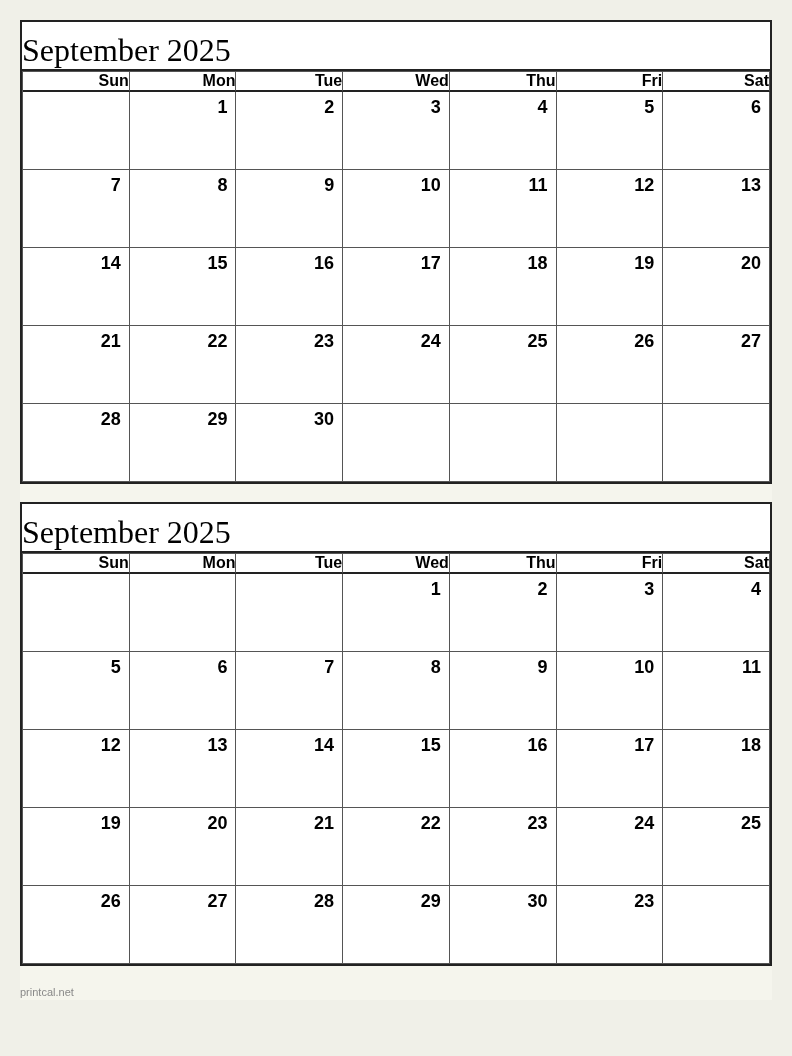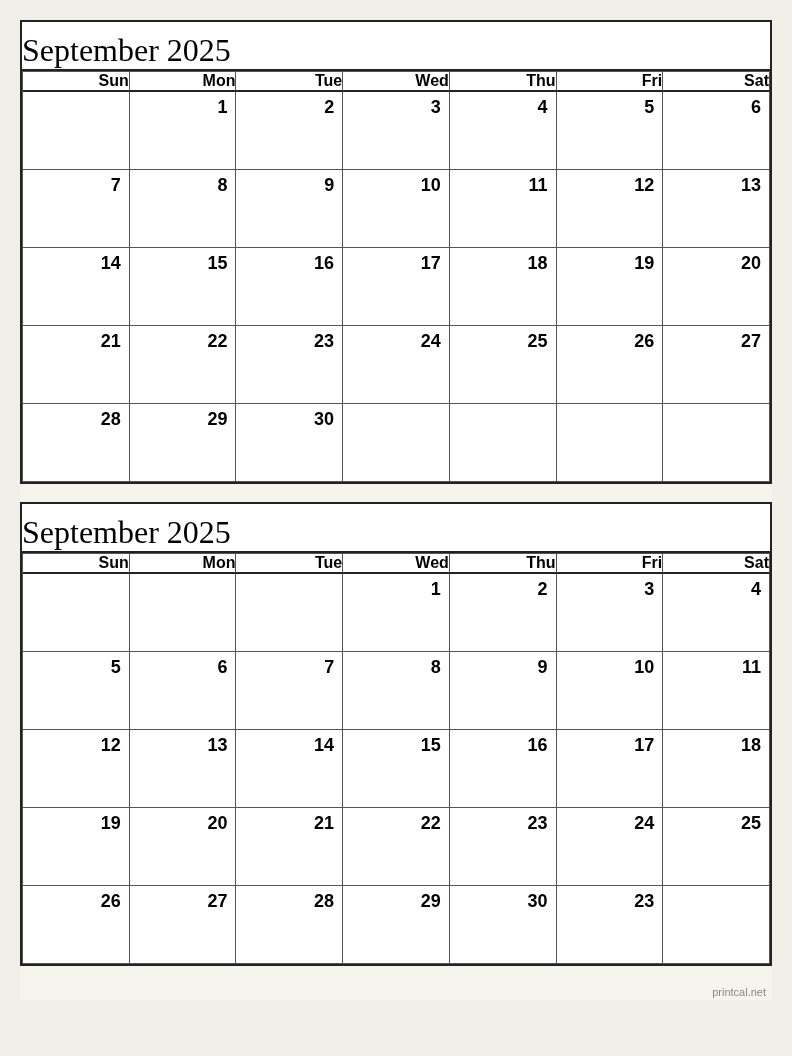--- a/index.html
+++ b/index.html
@@ -67,21 +67,20 @@
       font-weight: bold;
       vertical-align: top;
       background: #fff;
     }
 
     .day-cell.empty {
       background: #fff;
     }
 
     .watermark {
-      text-align: right;
       font-size: 11px;
       color: #888;
       padding: 2px 6px 2px 0;
     }
   </style>
 </head>
 <body>
 
 <div class="page" id="calendar-page">
 <div class="calendar">

